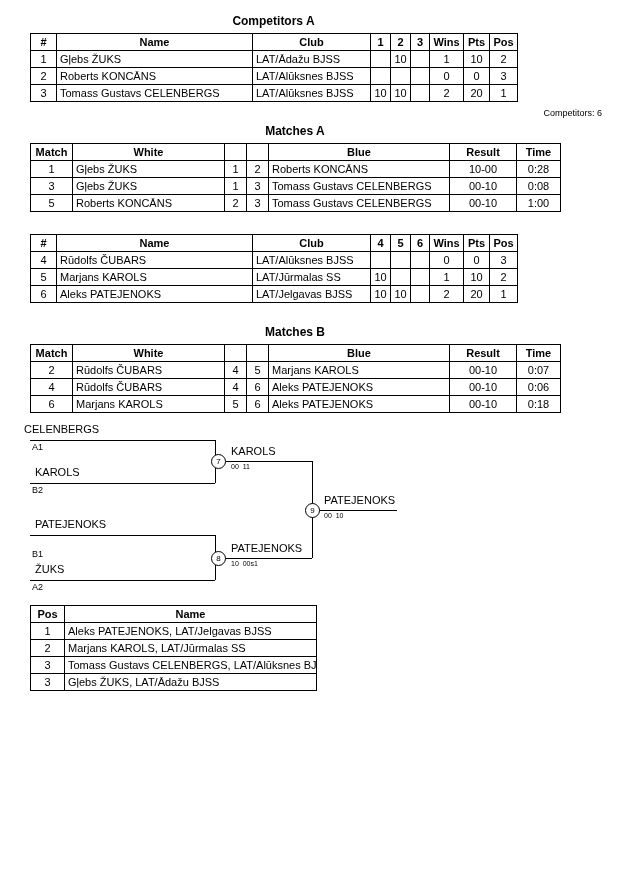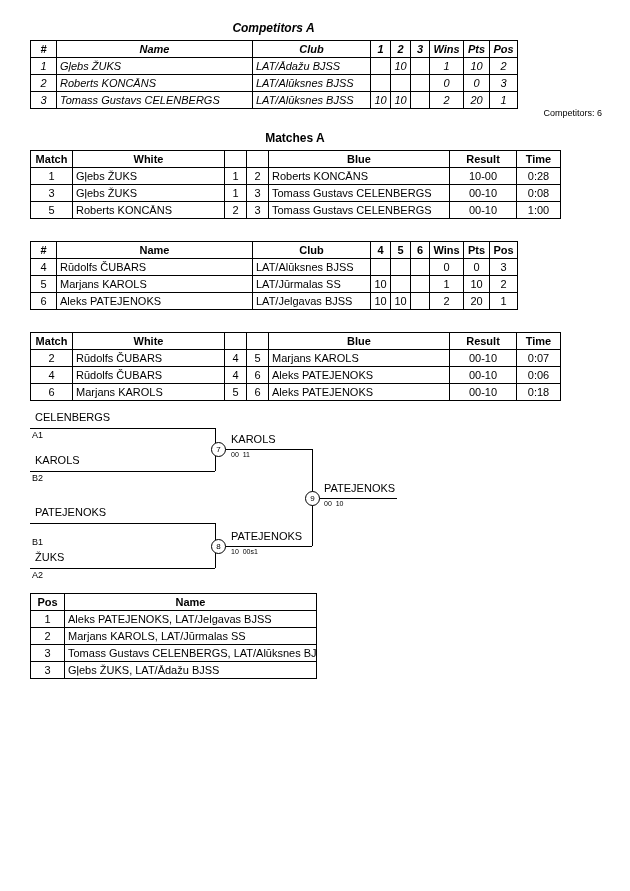--- a/index.html
+++ b/index.html
@@ -2,21 +2,21 @@
 <html><head>
 <meta charset="utf-8">
 <style>
   html,body { margin:0; padding:0; background:#fff; }
   .page { position:relative; width:630px; height:891px; background:#fff;
           font-family:"Liberation Sans", sans-serif; color:#000; overflow:hidden; }
   .title { margin-top:34px; text-align:center; font-size:17px; font-weight:bold; white-space:pre; }
   .count { position:absolute; top:68px; right:28px; font-size:9px;margin-top:40px; }
   .sec { margin-left:30px; }
   .sec-title { font-weight:bold; font-size:12px; text-align:center; }
-  .mt-a { margin-top:21px; width:487px;font-style:italic; }
+  .mt-a { margin-top:14px; width:487px; }
   .mt-m { margin-top:22px; width:530px; }
   .mt-r { margin-top:10px; width:286px; }
   table.tbl { border-collapse:collapse; table-layout:fixed; margin-top:5px; }
   .tbl th, .tbl td { border:1px solid #000; font-size:11px; height:16px; padding:0 3px;
                      overflow:hidden; white-space:nowrap; }
   .tbl th { font-weight:bold; text-align:center; }
   .c { text-align:center; } .l { text-align:left; }
   .bracket { position:relative; width:630px; height:172px; margin-top:10px; }
   .bk-name  { position:absolute; font-size:11px; white-space:nowrap; }
   .bk-seed  { position:absolute; font-size:9px; }
@@ -211,20 +211,21 @@
           <td class="c"></td>
           <td class="c">2</td>
           <td class="c">20</td>
           <td class="c">1</td>
         </tr>
       </tbody>
     </table>
   </div>
 
   <div class="sec mt-m">
+    <div class="sec-title">Matches B</div>
     <table class="tbl" style="width:530px">
       <colgroup>
           <col style="width:42px">
           <col style="width:152px">
           <col style="width:22px">
           <col style="width:22px">
           <col style="width:181px">
           <col style="width:67px">
           <col style="width:44px">
         </colgroup>
@@ -266,21 +267,21 @@
           <td class="l">Aleks PATEJENOKS</td>
           <td class="c">00-10</td>
           <td class="c">0:18</td>
         </tr>
       </tbody>
     </table>
   </div>
 
   <div class="bracket">
 
-    <div class="bk-name" style="left:35px; top:0">CELENBERGS</div>
+    <div class="bk-name" style="left:24px; top:0">CELENBERGS</div>
     <div class="bk-h" style="left:30px; top:17px; width:185px"></div>
     <div class="bk-seed" style="left:32px; top:19px">A1</div>
     <div class="bk-name" style="left:35px; top:43px">KAROLS</div>
     <div class="bk-h" style="left:30px; top:60px; width:185px"></div>
     <div class="bk-seed" style="left:32px; top:62px">B2</div>
     <div class="bk-v" style="left:215px; top:17px; height:43px"></div>
     <div class="bk-h" style="left:215px; top:38px; width:97px"></div>
     <div class="bk-circle" style="left:211px; top:31px">7</div>
     <div class="bk-name" style="left:231px; top:22px">KAROLS</div>
     <div class="bk-score" style="left:231px; top:40px">00  11</div>

